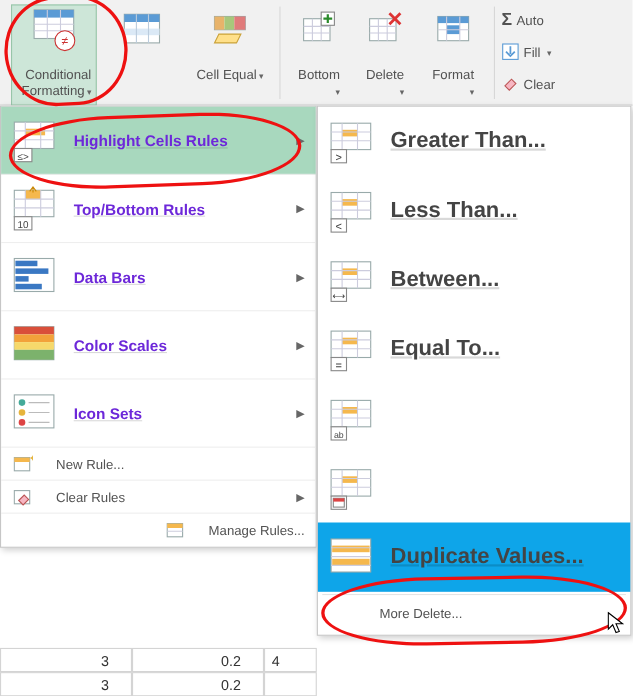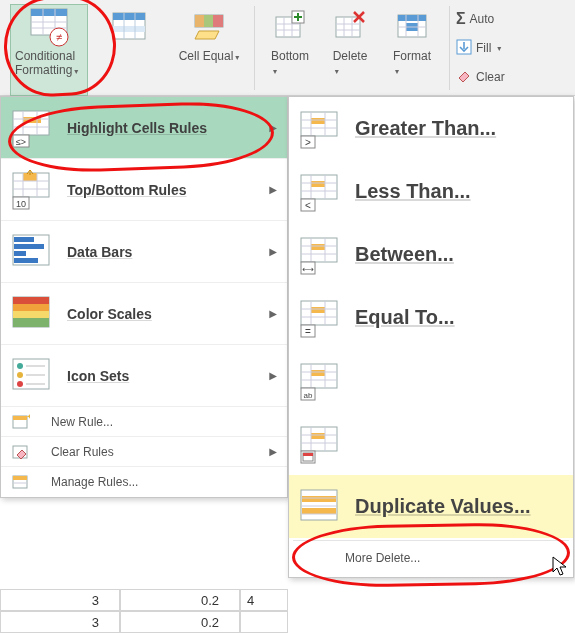--- a/index.html
+++ b/index.html
@@ -52,23 +52,23 @@
     border: 1px solid #98c5a9;
   }
   .big-icon {
     width: 40px;
     height: 40px;
     display: flex;
     align-items: center;
     justify-content: center;
   }
   .big-label {
-    text-align: left;
+    text-align: right;
     line-height: 14px;
-    margin-top: 2px;
+    margin-top: 14px;
     font-size: 12px;
     color: #525252;
   }
   .drop-arrow {
     font-size: 8px;
     color: #666;
     margin-left: 2px;
   }
 
   .right-stack {
@@ -95,33 +95,33 @@
     display: flex;
     align-items: center;
     height: 62px;
     padding: 0 10px;
     border-bottom: 1px solid #eee;
     position: relative;
     gap: 14px;
   }
   .menu-item.hl { background: #a8d8be; }
   .menu-item.small { height: 30px; gap: 20px; }
-  .menu-item:last-child { border-bottom: none; }
+  .menu-item:last-child { border-bottom: none; justify-content: flex-end; }
   .menu-icon {
     width: 42px;
     height: 42px;
     display:flex;
     align-items:center;
     justify-content:center;
   }
   .menu-item.small .menu-icon { width: 20px; height: 20px; }
   .menu-label {
     font-weight: 600;
     font-size: 14px;
-    color: #404040;
+    color: #6d28d9;
     text-decoration: underline;
     text-decoration-color: rgba(0,0,0,0.15);
   }
   .menu-item.small .menu-label { font-weight: 400; font-size: 12px; text-decoration: none; color:#525252;}
   .menu-arrow {
     position: absolute;
     right: 10px;
     font-size: 10px;
     color: #666;
   }
@@ -137,21 +137,21 @@
     box-shadow: 2px 2px 6px rgba(0,0,0,0.2);
     padding-bottom: 4px;
   }
   .sub-item {
     display: flex;
     align-items: center;
     height: 63px;
     padding: 0 10px;
     gap: 14px;
   }
-  .sub-item.hl { background: #fef9c3; }
+  .sub-item.hl { background: #0ea5e9; }
   .sub-icon {
     width: 42px;
     height: 42px;
     display:flex;align-items:center;justify-content:center;
   }
   .sub-label {
     font-weight: 600;
     font-size: 20px;
     color: #444;
     text-decoration: underline;

